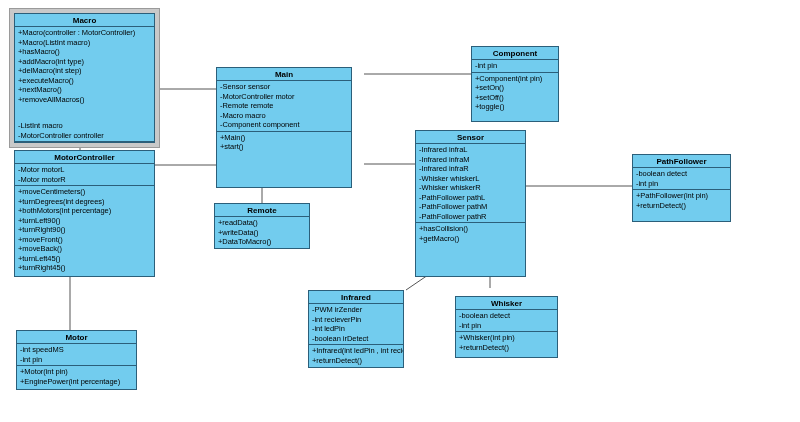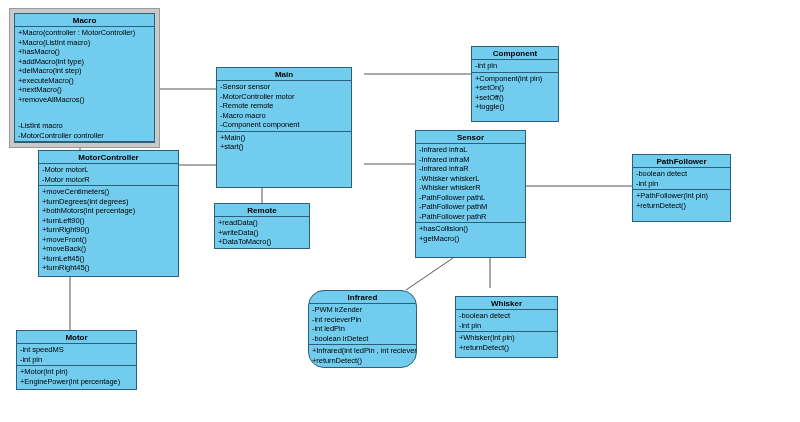--- a/index.html
+++ b/index.html
@@ -103,21 +103,21 @@
       <div class="cls-row">+executeMacro()</div>
       <div class="cls-row">+nextMacro()</div>
       <div class="cls-row">+removeAllMacros()</div>
     </div>
     <div class="cls-section cls-attrs">
       <div class="cls-row">-ListInt macro</div>
       <div class="cls-row">-MotorController controller</div>
     </div>
   </div>
 
-  <div class="uml-class" style="left:14px; top:150px; width:141px; height:127px;margin-left:24px;">
+  <div class="uml-class" style="left:14px; top:150px; width:141px; height:127px;">
     <div class="cls-name">MotorController</div>
     <div class="cls-section cls-attrs">
       <div class="cls-row">-Motor motorL</div>
       <div class="cls-row">-Motor motorR</div>
     </div>
     <div class="cls-section cls-ops">
       <div class="cls-row">+moveCentimeters()</div>
       <div class="cls-row">+turnDegrees(int degrees)</div>
       <div class="cls-row">+bothMotors(int percentage)</div>
       <div class="cls-row">+turnLeft90()</div>
@@ -171,21 +171,21 @@
       <div class="cls-row">-int pin</div>
     </div>
     <div class="cls-section cls-ops">
       <div class="cls-row">+Component(int pin)</div>
       <div class="cls-row">+setOn()</div>
       <div class="cls-row">+setOff()</div>
       <div class="cls-row">+toggle()</div>
     </div>
   </div>
 
-  <div class="uml-class" style="left:415px; top:130px; width:111px; height:128px;">
+  <div class="uml-class" style="left:415px; top:130px; width:111px; height:147px;">
     <div class="cls-name">Sensor</div>
     <div class="cls-section cls-attrs">
       <div class="cls-row">-Infrared infraL</div>
       <div class="cls-row">-Infrared infraM</div>
       <div class="cls-row">-Infrared infraR</div>
       <div class="cls-row">-Whisker whiskerL</div>
       <div class="cls-row">-Whisker whiskerR</div>
       <div class="cls-row">-PathFollower pathL</div>
       <div class="cls-row">-PathFollower pathM</div>
       <div class="cls-row">-PathFollower pathR</div>
@@ -201,21 +201,21 @@
     <div class="cls-section cls-attrs">
       <div class="cls-row">-boolean detect</div>
       <div class="cls-row">-int pin</div>
     </div>
     <div class="cls-section cls-ops">
       <div class="cls-row">+PathFollower(int pin)</div>
       <div class="cls-row">+returnDetect()</div>
     </div>
   </div>
 
-  <div class="uml-class" style="left:308px; top:290px; width:109px; height:78px;border-radius:16px;">
+  <div class="uml-class" style="left:308px; top:290px; width:96px; height:78px;">
     <div class="cls-name">Infrared</div>
     <div class="cls-section cls-attrs">
       <div class="cls-row">-PWM irZender</div>
       <div class="cls-row">-int recieverPin</div>
       <div class="cls-row">-int ledPin</div>
       <div class="cls-row">-boolean irDetect</div>
     </div>
     <div class="cls-section cls-ops">
       <div class="cls-row">+Infrared(int ledPin , int recieverPin)</div>
       <div class="cls-row">+returnDetect()</div>

